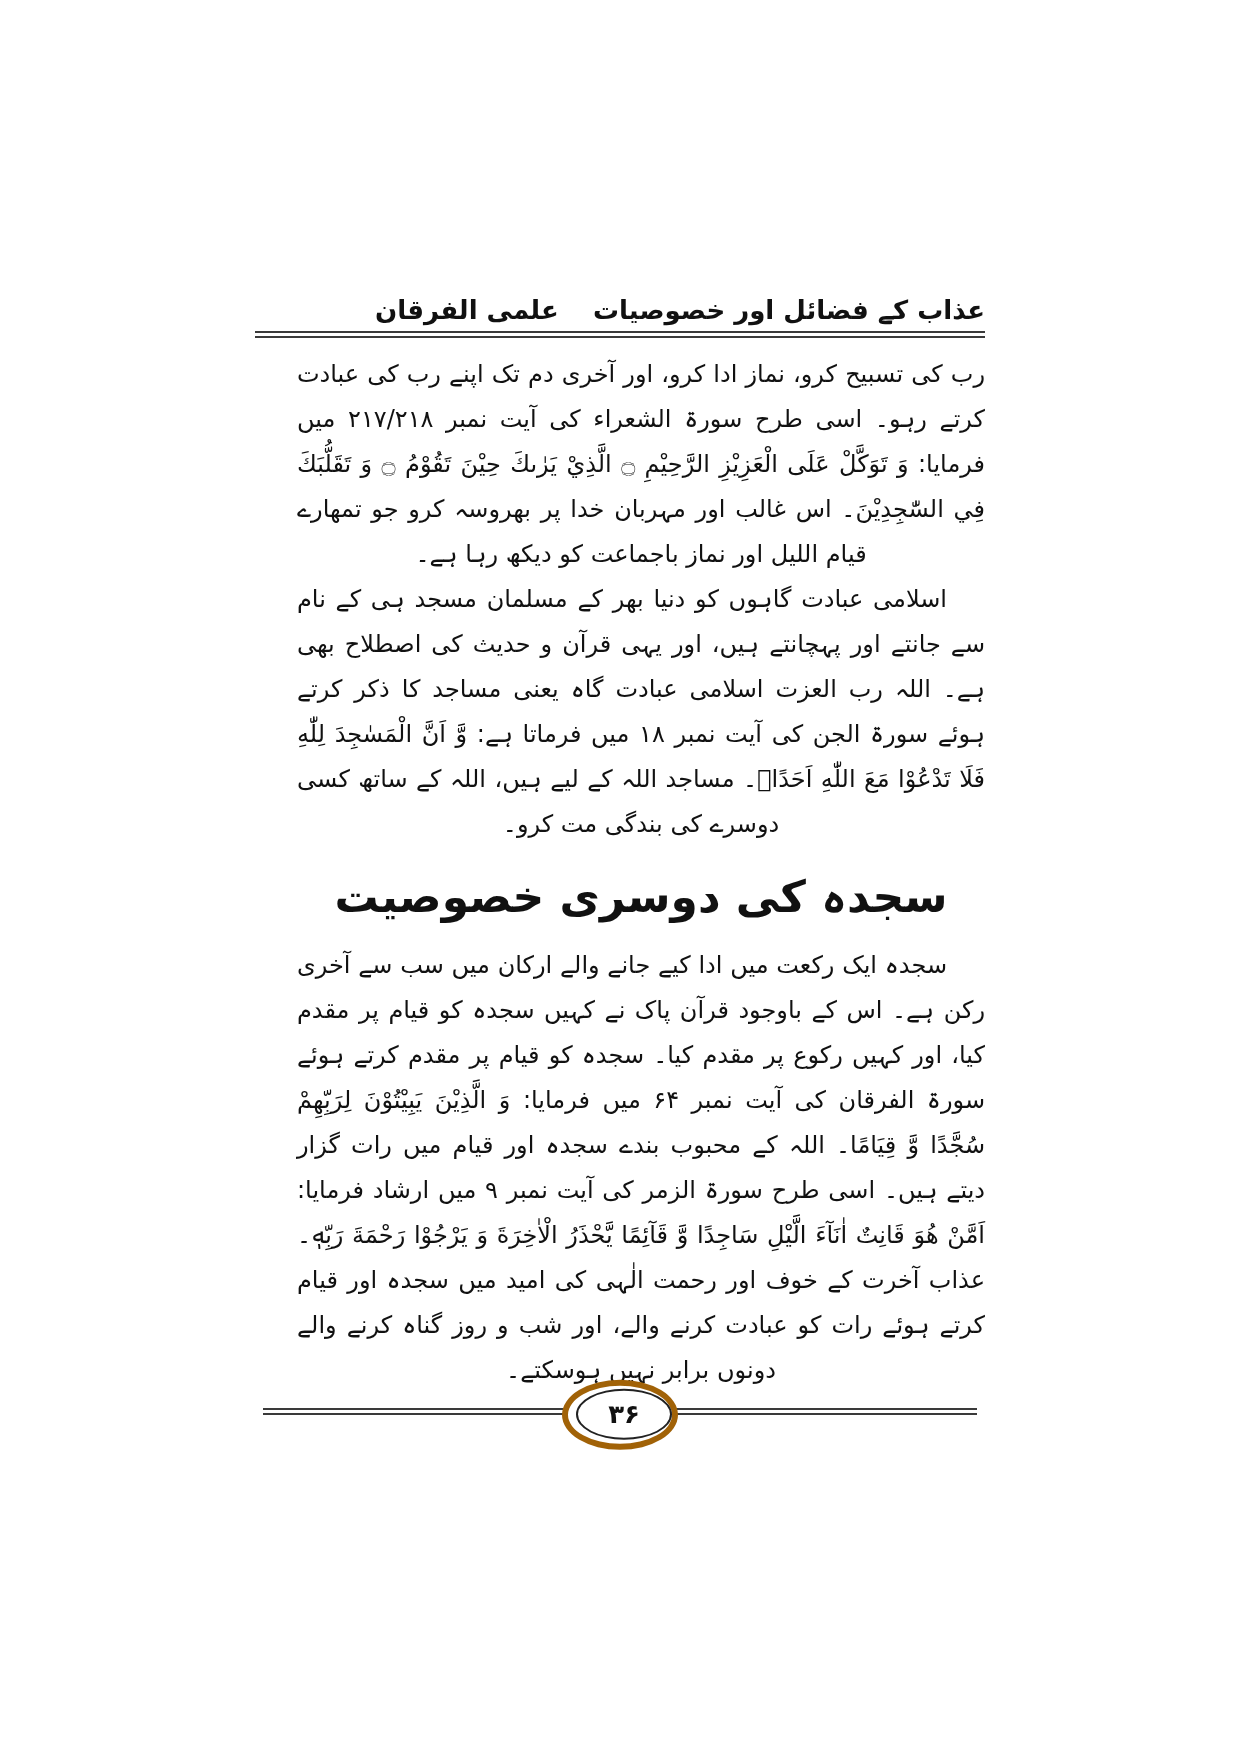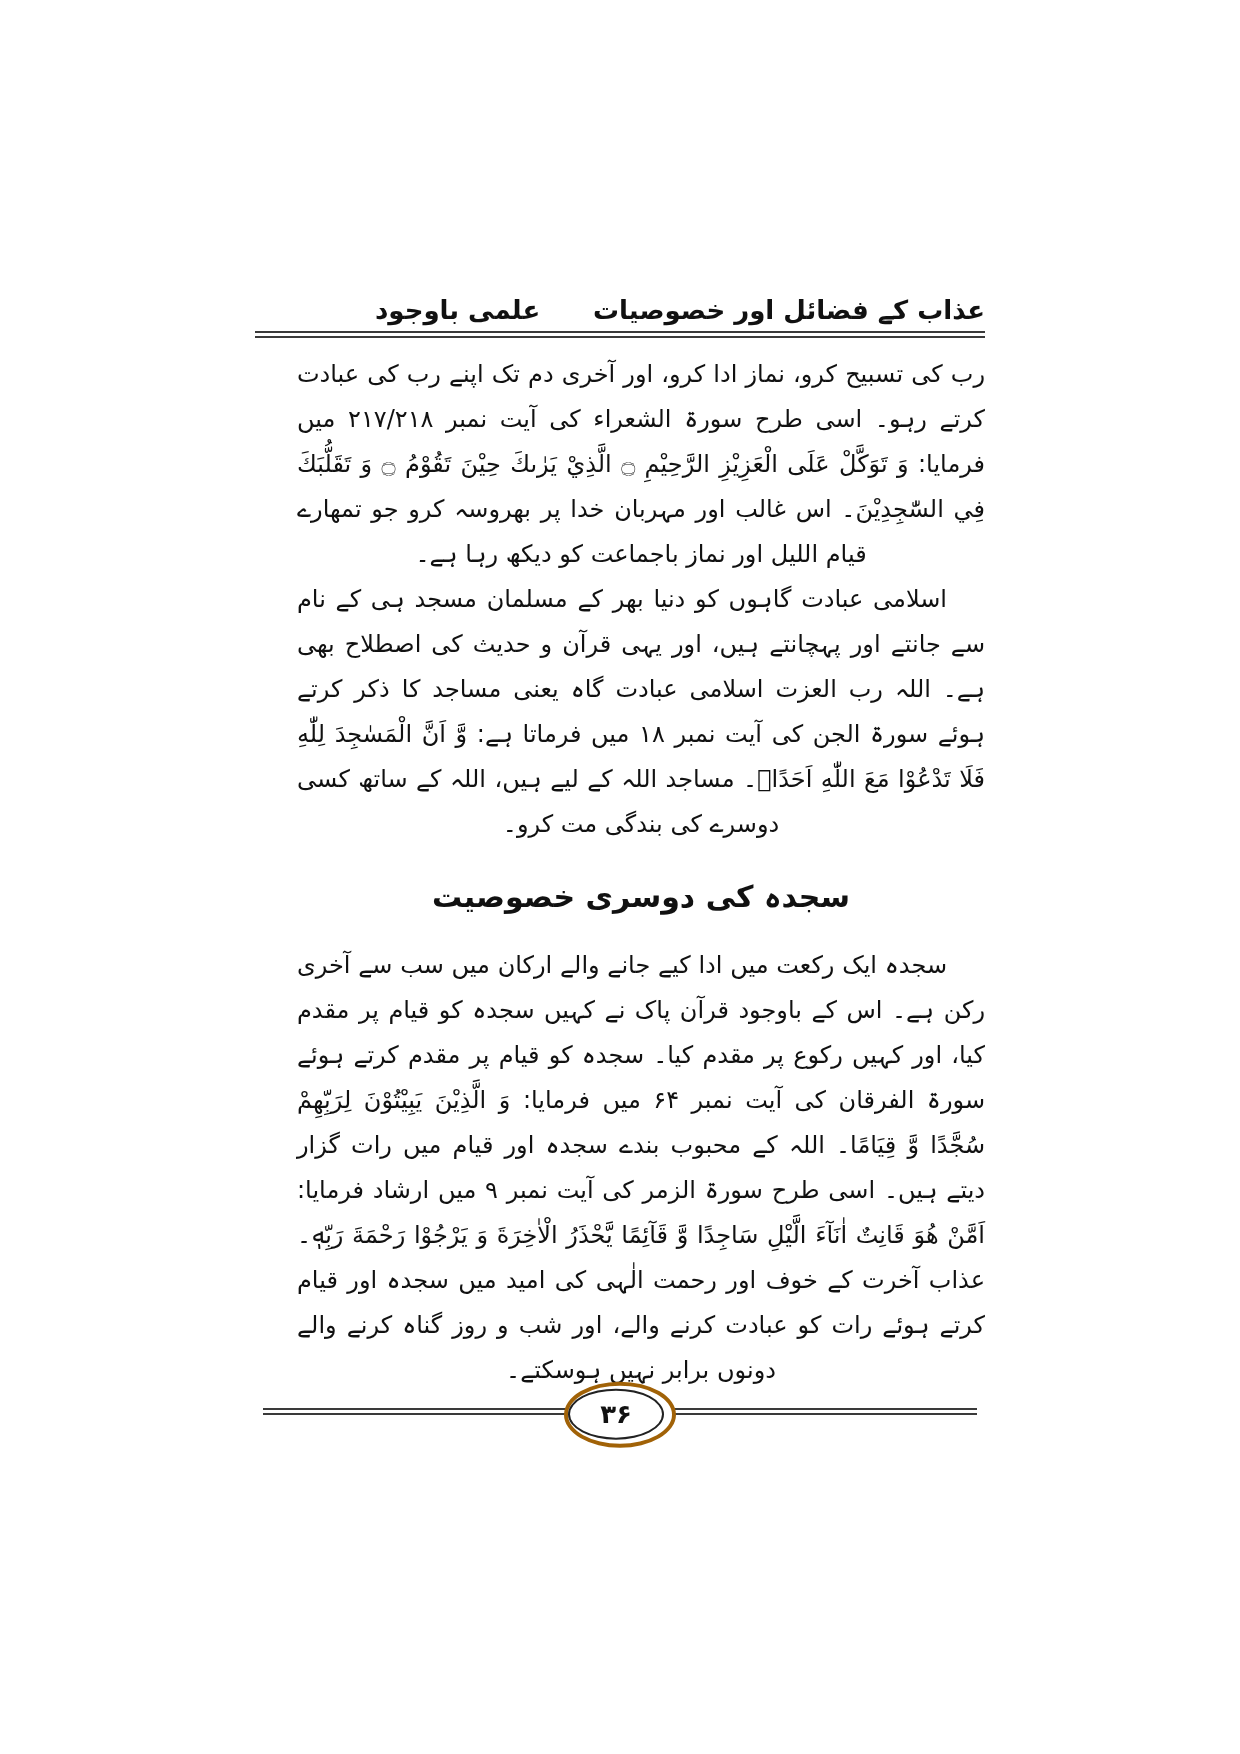--- a/index.html
+++ b/index.html
@@ -52,44 +52,44 @@
     margin: 0;
     padding: 0;
   }
   p.para.indent {
     text-indent: 38px;
   }
   h2.section-heading {
     margin: 18px 0 14px 0;
     text-align: center;
     text-align-last: center;
-    font-size: 30px;
+    font-size: 44px;
     line-height: 64px;
     font-weight: bold;
   }
   
   .footer {
     position: absolute;
     top: 1408px;
     right: 263px;
     width: 714px;
   }
   .page-number-seal {
     position: absolute;
     left: 50%;
     top: 50%;
     transform: translate(-50%, -46%);
     width: 104px;
     height: 58px;
     background: #ffffff;
-    border: 4px solid #a16207;
+    border: 6px solid #a16207;
     border-radius: 50%;
     display: flex;
     align-items: center;
-    justify-content: flex-end;
+    justify-content: flex-start;
   }
   .page-number-seal .inner-ring {
     width: 92px;
     height: 47px;
     border: 2px solid #222222;
     border-radius: 50%;
     display: flex;
     align-items: center;
     justify-content: center;
   }
@@ -102,21 +102,21 @@
 </style>
 </head>
 <body>
 
 <div class="page">
 
   <div class="content">
 
     <div class="running-head">
       <span>عذاب کے فضائل اور خصوصیات</span>
-      <span>علمی باوجود</span>
+      <span>علمی الفرقان</span>
     </div>
 
     <div class="double-rule"></div>
 
     <div class="body-text">
 
       <p class="para">رب کی تسبیح کرو، نماز ادا کرو، اور آخری دم تک اپنے رب کی عبادت کرتے رہو۔ اسی طرح سورۃ الشعراء کی آیت نمبر ۲۱۷/۲۱۸ میں فرمایا: وَ تَوَكَّلْ عَلَى الْعَزِيْزِ الرَّحِيْمِ ۝ الَّذِيْ يَرٰىكَ حِيْنَ تَقُوْمُ ۝ وَ تَقَلُّبَكَ فِي السّٰجِدِيْنَ۔ اس غالب اور مہربان خدا پر بھروسہ کرو جو تمھارے قیام اللیل اور نماز باجماعت کو دیکھ رہا ہے۔</p>
 
       <p class="para indent">اسلامی عبادت گاہوں کو دنیا بھر کے مسلمان مسجد ہی کے نام سے جانتے اور پہچانتے ہیں، اور یہی قرآن و حدیث کی اصطلاح بھی ہے۔ اللہ رب العزت اسلامی عبادت گاہ یعنی مساجد کا ذکر کرتے ہوئے سورۃ الجن کی آیت نمبر ۱۸ میں فرماتا ہے: وَّ اَنَّ الْمَسٰجِدَ لِلّٰهِ فَلَا تَدْعُوْا مَعَ اللّٰهِ اَحَدًاۙ۔ مساجد اللہ کے لیے ہیں، اللہ کے ساتھ کسی دوسرے کی بندگی مت کرو۔</p>
 

